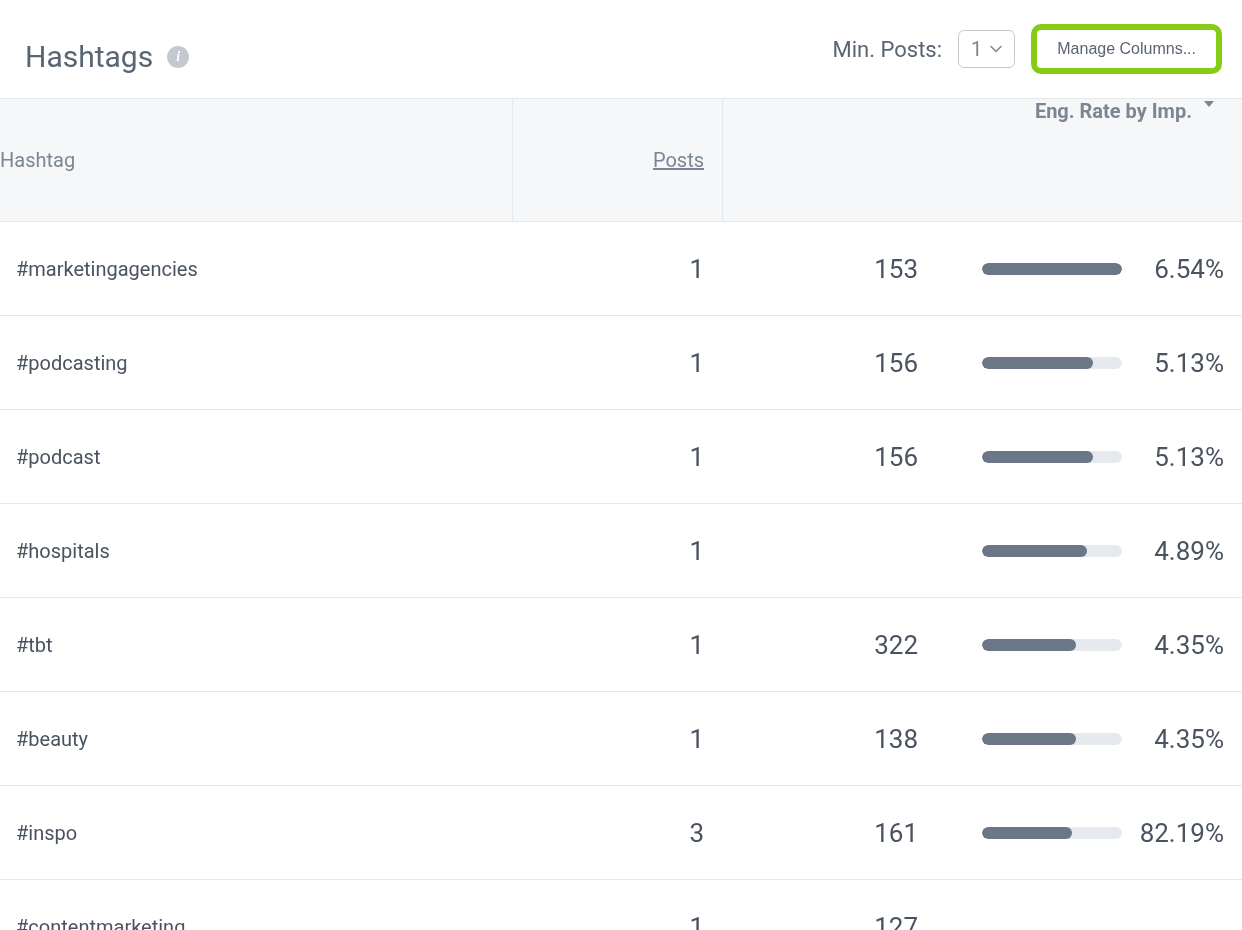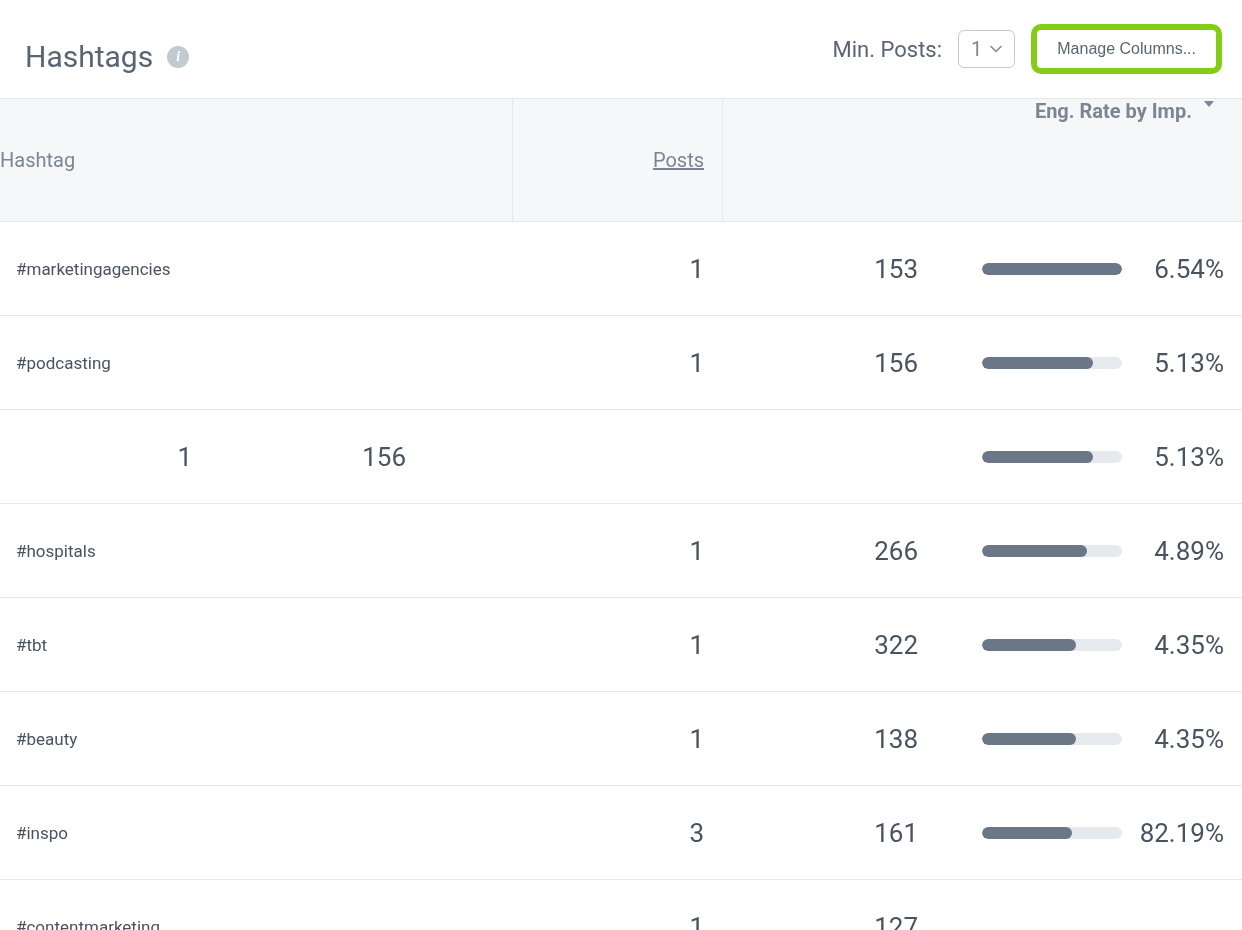--- a/index.html
+++ b/index.html
@@ -130,21 +130,21 @@
     }
     .row {
       display: flex;
       border-bottom: 1px solid #e4e7eb;
       height: 94px;
       align-items: center;
     }
     .cell-hashtag {
       flex: 0 0 512px;
       padding-left: 16px;
-      font-size: 17px;
+      font-size: 20px;
       color: #4a5360;
     }
     .cell-posts {
       flex: 0 0 210px;
       text-align: right;
       padding-right: 18px;
       font-size: 26px;
       color: #4a5360;
     }
     .cell-imp {
@@ -231,33 +231,33 @@
       <div class="cell-posts">1</div>
       <div class="cell-imp">156</div>
       <div class="cell-eng">
         <div class="bar-track">
           <div class="bar-fill" style="width: 79%;"></div>
         </div>
         <div class="eng-value">5.13%</div>
       </div>
     </div>
     <div class="row">
+      <div class="cell-hashtag">#podcast</div>
       <div class="cell-posts">1</div>
       <div class="cell-imp">156</div>
       <div class="cell-eng">
         <div class="bar-track">
           <div class="bar-fill" style="width: 79%;"></div>
         </div>
         <div class="eng-value">5.13%</div>
       </div>
     </div>
     <div class="row">
       <div class="cell-hashtag">#hospitals</div>
       <div class="cell-posts">1</div>
-      <div class="cell-imp">266</div>
       <div class="cell-eng">
         <div class="bar-track">
           <div class="bar-fill" style="width: 75%;"></div>
         </div>
         <div class="eng-value">4.89%</div>
       </div>
     </div>
     <div class="row">
       <div class="cell-hashtag">#tbt</div>
       <div class="cell-posts">1</div>

